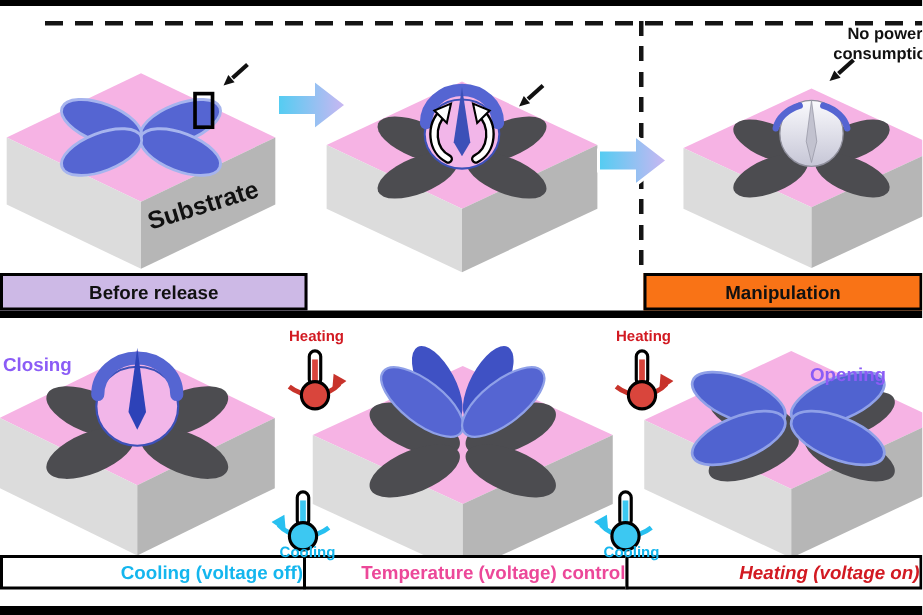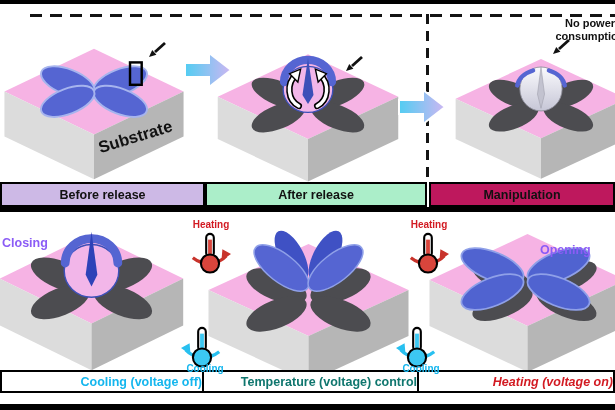--- a/index.html
+++ b/index.html
@@ -16,26 +16,26 @@
   .panel{position:absolute;z-index:1;}
   .ann{position:absolute;z-index:5;font-weight:bold;font-size:11px;line-height:1.2;
     color:#111;text-align:center;white-space:pre-line;}
   .ptr{position:absolute;z-index:6;}
   .tarrow{position:absolute;z-index:6;}
   .band{position:absolute;top:182px;height:25px;border:2.2px solid #000;box-sizing:border-box;
     display:flex;align-items:center;justify-content:center;font-weight:bold;font-size:12.5px;
     color:#111;z-index:3;}
   .band.before{left:0;width:205px;background:#cdb9e6;}
   .band.after{left:205px;width:222px;background:#abeec9;}
-  .band.manip{left:429px;width:186px;background:#be185d;}
+  .band.manip{left:429px;width:186px;background:#f97316;}
   .cell{position:absolute;top:370px;height:23px;border:2.4px solid #000;box-sizing:border-box;
     background:#fff;display:flex;align-items:center;justify-content:flex-end;font-weight:bold;
     font-size:12.5px;z-index:3;}
   .cell.c1{left:0;width:204px;color:#14b6ee;}
-  .cell.c2{left:202px;width:217px;color:#0f766e;}
+  .cell.c2{left:202px;width:217px;color:#ec4899;}
   .cell.c3{left:417px;width:198px;color:#d21a22;font-style:italic;}
   .state{position:absolute;z-index:5;font-weight:bold;font-size:12.5px;color:#8b5cf6;}
   .tlabel{position:absolute;z-index:5;font-weight:bold;font-size:10px;text-align:center;}
   .tlabel.hot{color:#d21a22;}
   .tlabel.cold{color:#14b6ee;}
   .thermo{position:absolute;z-index:5;}
 </style>
 </head>
 <body>
 
@@ -141,23 +141,20 @@
       <stop offset="0" stop-color="#52cdf2"></stop>
           <stop offset="1" stop-color="#cdb6f2"></stop>
     </linearGradient>
       </defs>
     <polygon points="3,13 27,13 27,3 49,20 27,37 27,27 3,27" fill="url(#tg2)" stroke="#ffffff" stroke-width="2"></polygon>
   </svg>
 
   <div class="band before">
     <span>Before release</span>
   </div>
-  <div class="band after">
-    <span>After release</span>
-  </div>
   <div class="band manip">
     <span>Manipulation</span>
   </div>
   <div class="bar mid"></div>
 
   <svg class="panel" style="left:-12px;top:224px;" width="208" height="158" viewBox="0 0 205 162">
     <polygon points="102,10 196,56 102,102 8,56" fill="#f6b3e4"></polygon>
     <polygon points="8,56 102,102 102,150 8,104" fill="#dcdcdc"></polygon>
     <polygon points="102,102 196,56 196,104 102,150" fill="#b6b6b6"></polygon>
     <g fill="#4c4c50">

